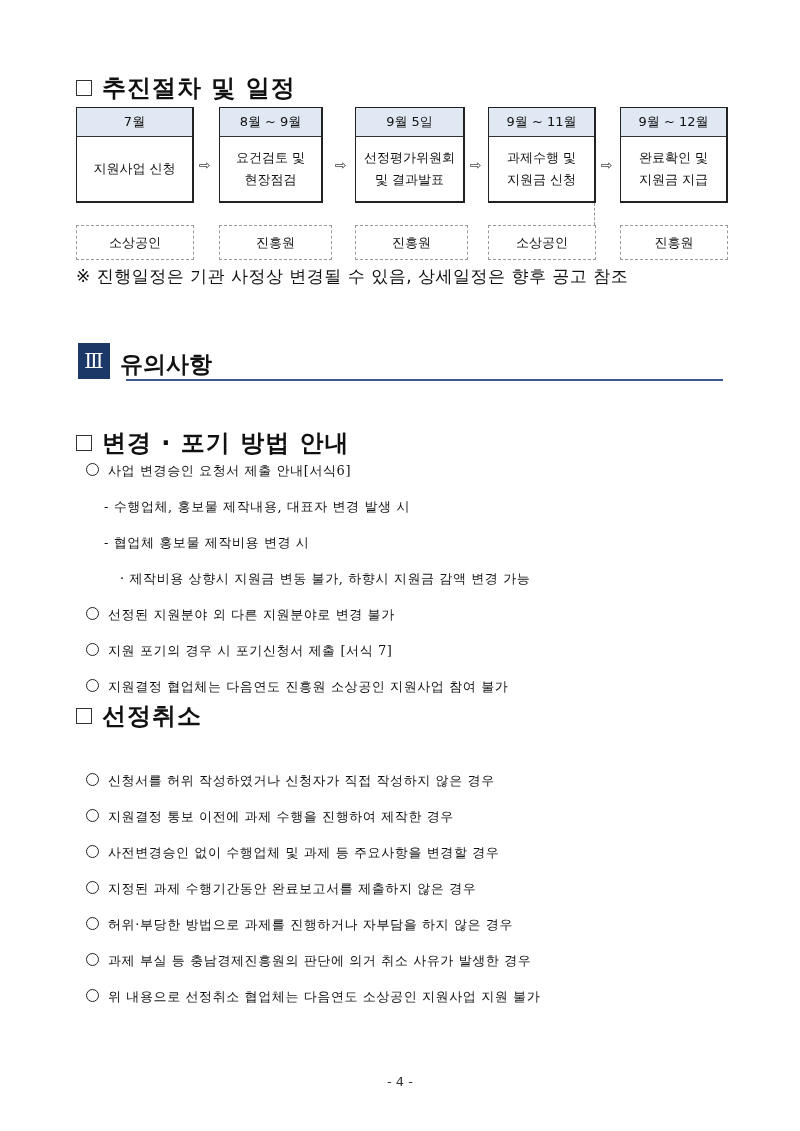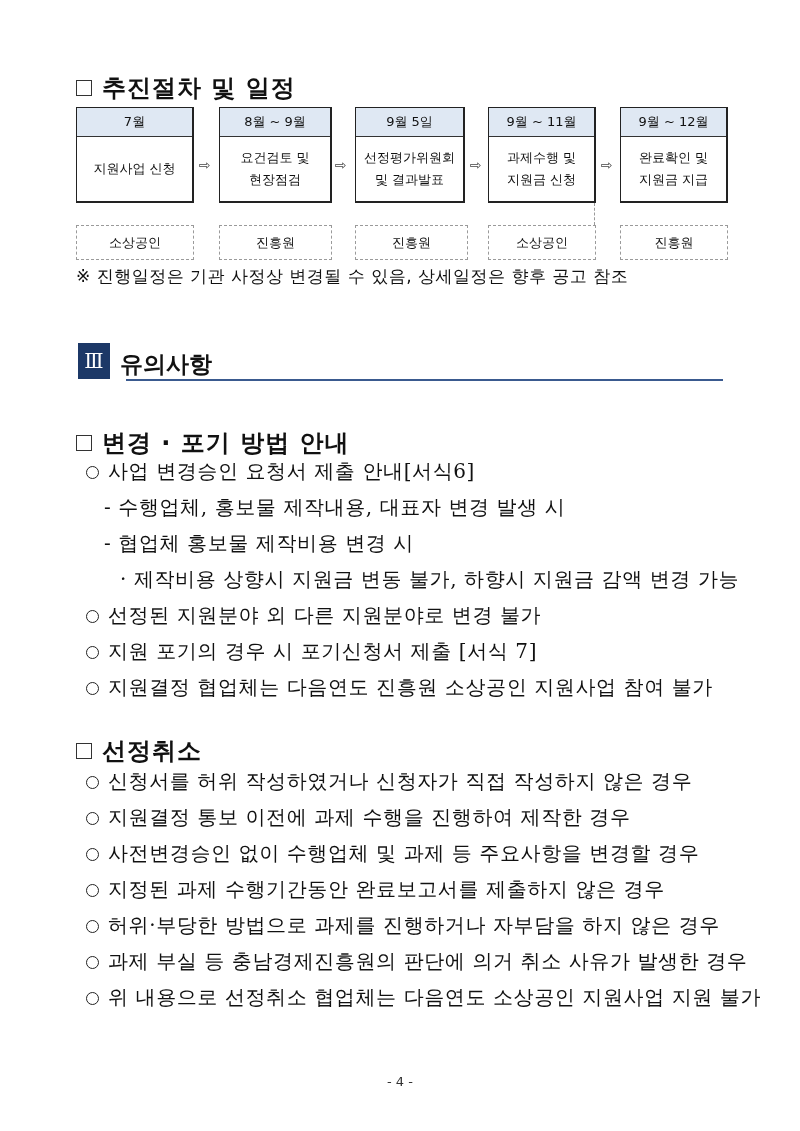--- a/index.html
+++ b/index.html
@@ -19,21 +19,21 @@
   .connector { position: absolute; top: 96px; width: 0; border-left: 1px dashed #9a9a9a; height: 22px; }
 
   .note { position: absolute; left: 76px; top: 265px; font-size: 17px; letter-spacing: 0.5px; }
 
   .chapter { position: absolute; left: 78px; top: 343px; display: flex; align-items: flex-end; }
   .chapter-num { width: 32px; height: 36px; background: #1c3867; color: #fff; font-family: "DejaVu Serif", serif; font-size: 20px; display: flex; align-items: center; justify-content: center; }
   .chapter-title { margin-left: 10px; font-size: 23px; font-weight: bold; line-height: 30px; }
   .chapter-rule { position: absolute; left: 126px; top: 379px; width: 597px; height: 2px; background: #3a5a8f; }
 
   .list { position: absolute; left: 86px; }
-  .item { font-size: 20px; line-height: 36px; white-space: nowrap; letter-spacing: 0.6px; font-family: "DejaVu Serif", "Liberation Serif", serif; }
+  .item { font-size: 13px; line-height: 36px; white-space: nowrap; letter-spacing: 0.6px; font-family: "DejaVu Serif", "Liberation Serif", serif; }
   .lv2 { padding-left: 18px; }
   .lv3 { padding-left: 34px; }
   .circ { display: inline-block; width: 13px; height: 13px; border: 1.5px solid #222; border-radius: 50%; margin-right: 9px; vertical-align: -1px; }
 
   .page-num { position: absolute; top: 1074px; left: 0; width: 800px; text-align: center; font-size: 13px; color: #333; }
 </style>
 </head>
 <body>
 
 <div class="sec-heading" style="top:72px;">
@@ -45,21 +45,21 @@
 
   <div class="stage" style="left:76px;width:118px;">
     <div class="stage-box">
       <div class="stage-head">7월</div>
       <div class="stage-body">지원사업 신청</div>
     </div>
   </div>
   <div class="stage-owner" style="left:76px;width:118px;">소상공인</div>
   <span class="arrow" style="left:199px;">⇨</span>
 
-  <div class="stage" style="left:219px;width:113px;">
+  <div class="stage" style="left:219px;width:104px;">
     <div class="stage-box">
       <div class="stage-head">8월 ~ 9월</div>
       <div class="stage-body">요건검토 및
 현장점검</div>
     </div>
   </div>
   <div class="stage-owner" style="left:219px;width:113px;">진흥원</div>
   <span class="arrow" style="left:335px;">⇨</span>
 
   <div class="stage" style="left:355px;width:110px;">
@@ -109,21 +109,21 @@
 <div class="list" style="top:453px;">
   <div class="item"><span class="circ"></span><span>사업 변경승인 요청서 제출 안내[서식6]</span></div>
   <div class="item lv2"><span>- 수행업체, 홍보물 제작내용, 대표자 변경 발생 시</span></div>
   <div class="item lv2"><span>- 협업체 홍보물 제작비용 변경 시</span></div>
   <div class="item lv3"><span>· 제작비용 상향시 지원금 변동 불가, 하향시 지원금 감액 변경 가능</span></div>
   <div class="item"><span class="circ"></span><span>선정된 지원분야 외 다른 지원분야로 변경 불가</span></div>
   <div class="item"><span class="circ"></span><span>지원 포기의 경우 시 포기신청서 제출 [서식 7]</span></div>
   <div class="item"><span class="circ"></span><span>지원결정 협업체는 다음연도 진흥원 소상공인 지원사업 참여 불가</span></div>
 </div>
 
-<div class="sec-heading" style="top:735px;">
+<div class="sec-heading" style="top:700px;">
   <span class="sq"></span>
   <span>선정취소</span>
 </div>
 
 <div class="list" style="top:763px;">
   <div class="item"><span class="circ"></span><span>신청서를 허위 작성하였거나 신청자가 직접 작성하지 않은 경우</span></div>
   <div class="item"><span class="circ"></span><span>지원결정 통보 이전에 과제 수행을 진행하여 제작한 경우</span></div>
   <div class="item"><span class="circ"></span><span>사전변경승인 없이 수행업체 및 과제 등 주요사항을 변경할 경우</span></div>
   <div class="item"><span class="circ"></span><span>지정된 과제 수행기간동안 완료보고서를 제출하지 않은 경우</span></div>
   <div class="item"><span class="circ"></span><span>허위·부당한 방법으로 과제를 진행하거나 자부담을 하지 않은 경우</span></div>

